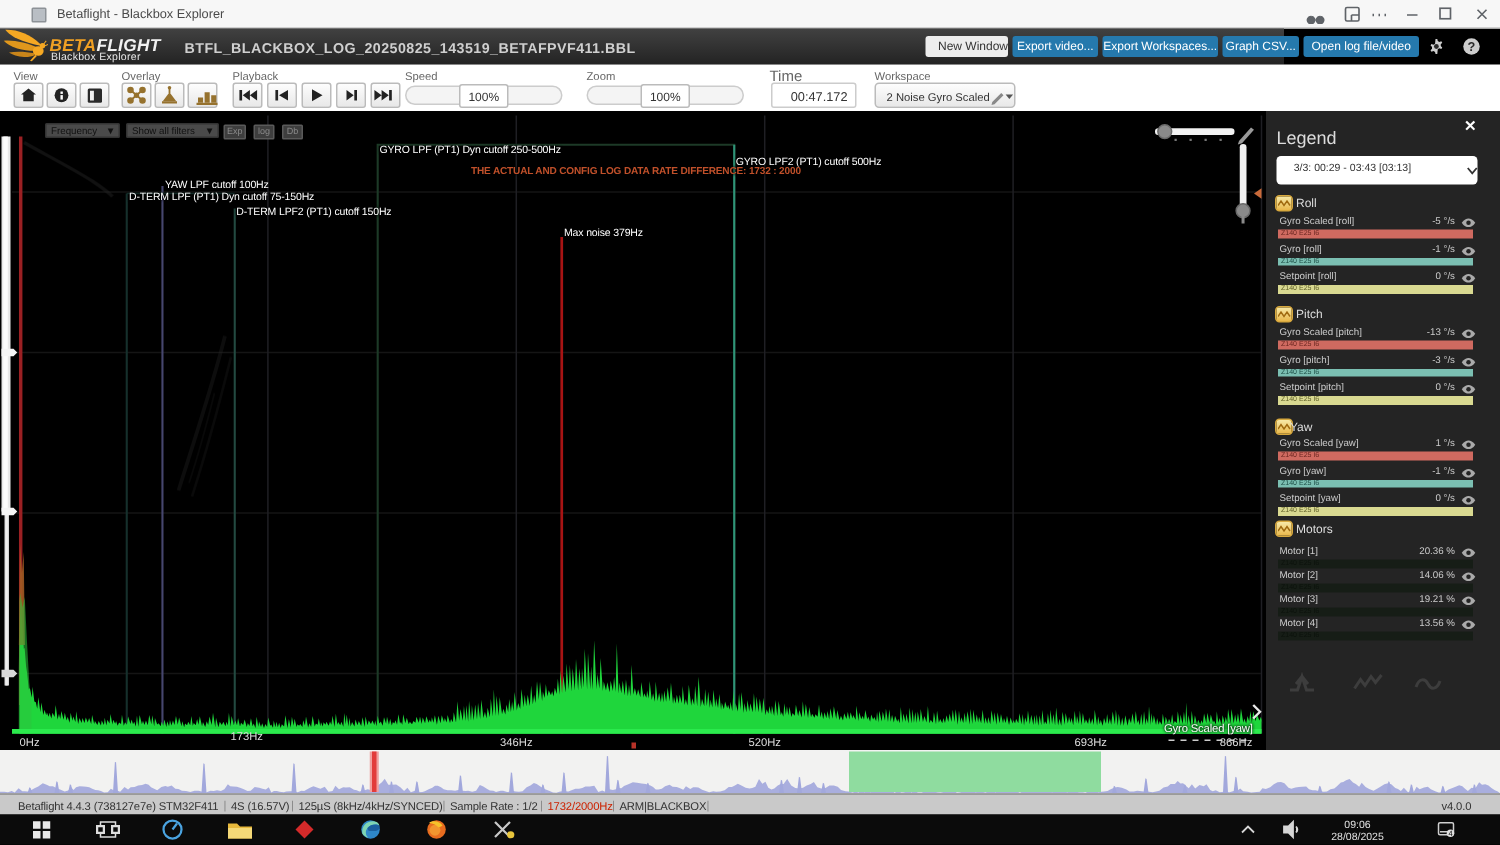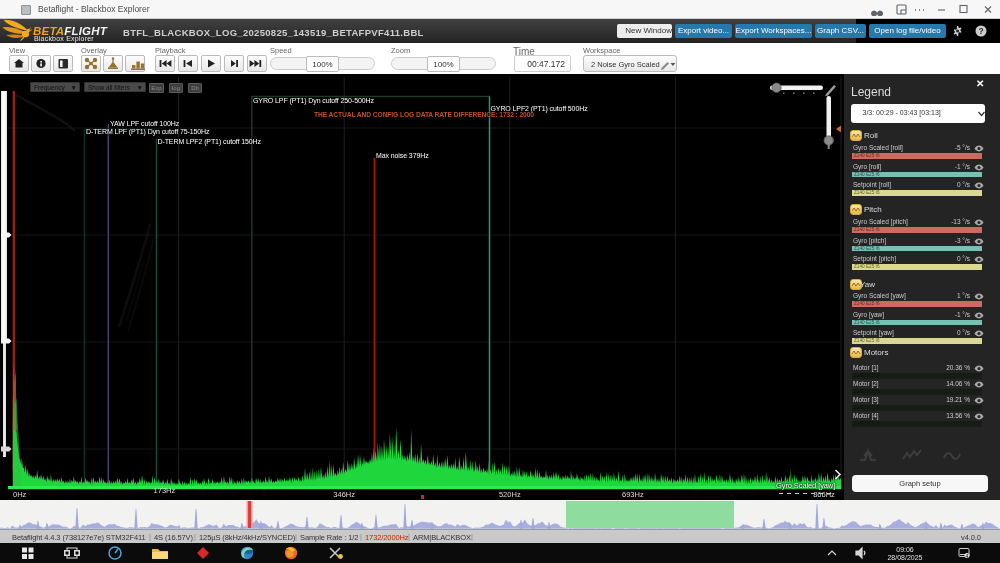--- a/index.html
+++ b/index.html
@@ -216,21 +216,21 @@
 <div class="abs" style="left:314px;top:36.5px;font-size:6.7px;color:#c0502a;font-weight:bold;letter-spacing:-0.1px;white-space:nowrap;text-shadow:0 0 2px #000,0 0 2px #000">THE ACTUAL AND CONFIG LOG DATA RATE DIFFERENCE: 1732 : 2000</div>
 <div class="abs" style="left:110px;top:46px;font-size:7px;color:#fff;font-weight:normal;letter-spacing:-0.1px;white-space:nowrap;text-shadow:0 0 2px #000,0 0 2px #000">YAW LPF cutoff 100Hz</div>
 <div class="abs" style="left:86px;top:54.30000000000001px;font-size:7px;color:#fff;font-weight:normal;letter-spacing:-0.1px;white-space:nowrap;text-shadow:0 0 2px #000,0 0 2px #000">D-TERM LPF (PT1) Dyn cutoff 75-150Hz</div>
 <div class="abs" style="left:157.5px;top:63.5px;font-size:7px;color:#fff;font-weight:normal;letter-spacing:-0.1px;white-space:nowrap;text-shadow:0 0 2px #000,0 0 2px #000">D-TERM LPF2 (PT1) cutoff 150Hz</div>
 <div class="abs" style="left:376px;top:77.5px;font-size:7px;color:#fff;font-weight:normal;letter-spacing:-0.1px;white-space:nowrap;text-shadow:0 0 2px #000,0 0 2px #000">Max noise 379Hz</div>
 <div class="abs" style="left:776px;top:407px;font-size:7.5px;color:#fff;font-weight:normal;letter-spacing:-0.1px;white-space:nowrap;text-shadow:0 0 2px #000,0 0 2px #000">Gyro Scaled [yaw]</div>
 <div class="abs" style="left:13px;top:416px;font-size:7.5px;color:#ddd;white-space:nowrap">0Hz</div>
 <div class="abs" style="left:153.6px;width:50px;text-align:left;top:412px;font-size:7.5px;color:#ddd;white-space:nowrap">173Hz</div>
 <div class="abs" style="left:319.2px;width:50px;text-align:center;top:416px;font-size:7.5px;color:#ddd;white-space:nowrap">346Hz</div>
 <div class="abs" style="left:484.8px;width:50px;text-align:center;top:416px;font-size:7.5px;color:#ddd;white-space:nowrap">520Hz</div>
-<div class="abs" style="left:622px;width:50px;text-align:left;top:416px;font-size:7.5px;color:#ddd;white-space:nowrap">693Hz</div>
+<div class="abs" style="left:688px;width:50px;text-align:right;top:416px;font-size:7.5px;color:#ddd;white-space:nowrap">693Hz</div>
 <div class="abs" style="left:810px;width:28px;text-align:center;top:416px;font-size:7.5px;color:#ddd;white-space:nowrap">866Hz</div>
 
 <div class="abs" style="left:30px;top:8px;width:50px;height:10px;background:#4a4a4a;border:1px solid #333;border-radius:1px;font-size:6.5px;color:#111;line-height:9px;padding-left:3px">Frequency<span style="float:right;margin-right:2px">▼</span></div>
 <div class="abs" style="left:84px;top:8px;width:62px;height:10px;background:#4a4a4a;border:1px solid #333;border-radius:1px;font-size:6.5px;color:#111;line-height:9px;padding-left:3px">Show all filters<span style="float:right;margin-right:2px">▼</span></div>
 <div class="abs" style="left:149px;top:8.5px;width:15px;height:10px;background:#3e3e3e;border:1px solid #5a5a5a;border-radius:1px;font-size:6px;color:#8a8a8a;text-align:center;line-height:9px">Exp</div>
 <div class="abs" style="left:169px;top:8.5px;width:14px;height:10px;background:#3e3e3e;border:1px solid #5a5a5a;border-radius:1px;font-size:6px;color:#8a8a8a;text-align:center;line-height:9px">log</div>
 <div class="abs" style="left:188px;top:8.5px;width:14px;height:10px;background:#3e3e3e;border:1px solid #5a5a5a;border-radius:1px;font-size:6px;color:#8a8a8a;text-align:center;line-height:9px">Db</div>
 
 </div>
 <div class="abs" style="left:844px;top:74px;width:156px;height:426px;background:#242424">
@@ -369,21 +369,20 @@
     <div class="abs" style="left:8px;top:347px;width:130px;height:5.5px;background:#161d16"></div>
     <div class="abs" style="left:10px;top:347px;font-size:6.5px;color:#0c120c;white-space:nowrap;transform:scale(0.72);transform-origin:left top">Z140 E25 I6</div>
 
 <svg class="abs" style="left:14px;top:372px" width="120" height="20" viewBox="0 0 120 20">
  <g stroke="#3d3d3d" stroke-width="2" fill="none">
   <path d="M2,14 h5 l3,-9 3,9 h5 M10,5 l-4,5 M10,5 l4,5"></path>
   <path d="M45,13 l4,-6 3,4 4,-6 3,4 4,-5"></path>
   <path d="M86,12 c2,-6 6,-6 8,-2 c2,4 6,4 8,-2"></path>
  </g>
 </svg>
-<div class="abs" style="left:8px;top:401px;width:136px;height:17px;background:#f7f7f7;border-radius:4px;font-size:7.5px;color:#333;text-align:center;line-height:17px">Graph setup</div>
 
 </div>
 
 <div class="abs" style="left:0;top:500px;width:1000px;height:29px;background:#f2f2f1">
  <svg class="abs" style="left:0;top:0" width="1000" height="29" viewBox="0 500 1000 29">
   <polygon points="0,528.8 0.0,527.8 2.9,527.8 5.3,528.2 7.8,527.3 9.8,528.4 12.4,525.5 14.9,527.5 16.5,527.5 18.4,527.7 20.6,526.8 23.0,525.5 25.5,524.3 28.5,522.2 31.1,523.1 33.1,524.2 35.3,524.2 38.2,525.7 40.1,526.3 43.1,527.7 45.5,527.0 47.3,524.7 49.0,526.7 50.7,524.9 53.1,524.2 55.7,524.4 57.5,524.5 59.5,524.8 61.5,525.9 63.6,526.7 65.4,526.8 67.3,527.3 69.4,528.4 71.8,528.1 73.9,525.8 76.3,527.1 78.1,527.0 80.1,527.9 83.0,524.6 85.4,526.3 87.1,524.8 89.7,524.6 92.1,523.6 94.7,523.4 97.1,522.5 99.1,523.1 100.7,524.8 102.4,525.7 104.8,526.8 107.6,524.7 110.2,524.0 111.9,524.5 114.4,523.7 116.9,525.8 119.0,526.0 121.3,527.1 124.0,527.4 126.9,528.0 129.7,527.2 132.4,527.2 134.9,527.9 137.3,528.4 140.3,527.1 142.5,527.3 144.7,526.9 147.3,527.4 149.6,526.1 151.9,522.8 153.5,524.2 155.4,524.3 157.9,524.5 160.0,525.2 162.2,526.0 165.0,527.4 167.1,527.1 169.8,524.7 172.8,525.2 175.0,525.9 177.2,526.4 179.2,524.9 180.9,528.3 182.6,527.4 184.6,527.3 186.4,527.8 189.2,528.1 190.8,527.6 193.3,527.5 196.3,527.5 198.5,528.2 200.8,527.2 202.8,527.3 205.1,526.0 207.3,524.9 209.0,524.2 210.8,524.9 213.6,525.9 216.5,524.5 219.0,527.9 221.7,527.4 223.6,523.8 226.0,526.2 228.8,524.9 230.6,525.0 233.2,524.9 236.0,526.5 237.8,526.8 239.6,527.7 242.2,527.1 245.1,526.2 247.1,526.7 249.7,525.1 252.5,523.1 254.6,521.5 256.5,519.2 258.9,523.2 261.2,523.2 264.1,523.0 266.9,524.8 269.4,527.3 271.6,525.2 273.9,528.2 276.6,527.1 278.7,528.2 281.6,528.0 283.2,527.5 285.8,526.2 288.2,525.1 290.0,523.8 291.9,523.8 294.0,524.8 295.8,526.1 298.3,526.8 300.8,526.9 303.4,527.2 305.4,526.6 308.4,527.2 310.4,527.4 312.1,527.2 314.8,527.9 317.4,527.1 319.9,523.3 322.2,524.4 324.8,526.0 326.6,527.0 328.9,527.1 330.7,528.0 333.7,527.1 335.4,527.1 338.1,528.0 340.4,527.8 342.0,527.4 343.9,527.7 346.0,527.9 348.4,527.5 351.1,524.9 353.6,523.7 355.9,522.0 357.8,522.6 360.5,524.5 363.4,526.1 366.0,527.1 368.7,528.3 370.9,528.5 373.4,527.6 376.3,527.5 378.9,527.6 381.0,526.9 383.6,525.8 386.0,525.8 388.2,525.4 390.3,524.4 393.2,524.3 396.2,523.9 398.9,528.0 401.5,527.0 403.8,528.0 406.3,526.1 408.6,526.7 410.6,526.1 412.6,525.4 414.2,525.5 416.0,524.0 418.9,522.8 421.9,521.5 424.7,521.9 427.7,522.4 430.6,522.6 433.6,523.7 435.4,524.7 437.2,526.3 439.0,526.3 441.2,525.9 443.4,524.2 446.4,523.1 448.4,524.5 451.1,524.6 453.0,525.4 455.5,526.5 457.3,524.1 460.2,526.0 462.1,524.9 463.9,524.8 465.6,525.0 468.1,526.5 470.0,527.2 472.8,528.2 475.5,527.5 477.4,527.8 480.1,527.6 483.1,526.8 485.8,524.6 487.9,524.7 489.6,523.9 491.9,522.5 494.6,523.9 497.1,525.2 499.7,525.7 501.5,525.4 503.6,524.5 506.0,519.4 508.2,522.5 510.3,521.2 512.2,525.2 514.3,526.4 516.2,525.7 518.5,523.7 520.4,522.6 522.4,522.7 524.8,519.4 527.5,523.6 530.2,525.4 532.8,525.6 535.3,525.2 537.8,523.6 540.5,522.7 542.6,521.4 544.9,524.8 547.5,525.7 550.3,525.4 553.0,523.7 555.9,523.6 558.5,524.5 560.7,526.7 563.7,527.5 565.6,527.7 568.6,528.4 570.3,527.5 572.2,528.4 574.6,527.1 576.3,528.2 578.3,527.4 580.2,528.2 582.0,527.4 584.4,527.3 586.4,527.2 588.4,525.7 590.3,525.8 592.5,527.7 594.5,527.0 596.4,528.5 598.5,527.3 601.0,528.3 603.0,528.1 605.3,526.0 607.7,528.3 609.3,527.3 612.0,528.4 614.6,528.4 616.9,527.1 619.7,528.0 621.9,527.1 624.6,528.2 627.0,528.3 629.0,528.0 631.0,527.8 633.1,527.5 635.3,525.1 637.8,528.5 640.4,528.1 642.6,525.9 644.5,527.6 646.7,527.7 648.7,527.9 650.7,528.2 652.8,527.1 655.4,528.0 657.1,528.3 659.6,527.4 661.8,527.2 663.5,528.2 665.3,527.9 668.2,527.9 670.7,527.3 672.8,528.0 674.5,527.9 677.4,527.3 679.9,528.5 682.0,527.5 684.1,527.7 686.9,527.6 689.5,527.1 691.6,527.7 694.2,527.0 696.8,527.2 699.7,527.6 701.5,528.1 704.0,526.3 706.3,527.0 709.2,527.7 711.5,528.1 714.5,527.3 716.3,527.3 719.2,528.1 721.9,528.2 723.6,528.5 726.6,527.1 728.6,527.5 730.8,527.6 732.4,528.2 734.2,527.9 736.0,527.6 738.4,527.4 740.1,526.3 743.0,525.0 745.2,524.6 747.9,525.2 750.9,526.4 753.0,527.6 755.9,527.7 758.1,527.1 759.8,527.4 762.4,527.6 764.4,527.6 766.2,527.8 768.4,528.2 770.7,527.7 772.9,527.2 775.7,525.0 778.5,524.3 780.4,522.7 783.3,522.6 785.1,520.7 787.0,522.4 788.7,522.1 790.9,524.1 792.5,525.5 794.6,522.9 796.8,525.7 799.7,523.3 802.5,524.2 804.3,522.9 806.8,526.7 808.5,527.5 810.5,526.8 813.1,528.2 816.0,527.8 818.0,528.0 819.8,528.2 822.4,527.3 824.9,527.2 826.8,525.7 828.8,527.5 831.8,527.8 834.1,528.4 836.1,528.1 837.8,528.0 839.8,527.8 841.6,525.5 843.9,526.0 846.8,524.8 849.2,522.9 851.7,521.5 854.0,521.3 856.3,522.2 859.0,525.1 860.9,525.9 863.6,525.0 865.9,524.6 868.2,524.5 870.8,524.4 872.7,526.1 875.0,526.8 876.9,526.9 879.8,527.5 882.5,527.8 884.6,527.7 887.0,526.2 889.5,525.6 891.3,524.1 893.9,521.6 895.5,521.4 897.4,520.1 899.7,519.3 902.0,521.6 903.9,522.6 906.1,524.5 907.8,521.9 910.4,524.7 912.8,526.0 915.7,527.2 918.6,525.5 920.8,524.1 922.9,522.9 925.3,522.2 927.5,522.9 930.2,525.4 932.0,526.0 933.9,527.3 935.9,525.1 938.7,528.1 940.4,527.4 942.4,528.1 944.4,524.5 946.4,526.1 949.3,525.0 951.9,524.5 953.9,526.2 956.8,527.5 959.1,528.3 961.0,528.3 963.5,527.9 965.7,526.4 968.3,525.4 970.8,524.4 972.8,523.5 974.9,524.1 976.9,526.0 978.6,527.3 981.0,525.2 983.5,525.6 986.1,521.5 988.0,523.1 990.2,522.9 992.3,523.7 994.3,525.3 996.6,526.8 998.5,527.7 1000,528.8" fill="#a9aede"></polygon>
   <path d="M18.3,528.8 L19.6,524.8 L20.4,525.3 L21.7,528.8 Z M36.3,528.8 L37.6,520.8 L38.4,521.3 L39.7,528.8 Z M45.3,528.8 L46.6,522.8 L47.4,523.3 L48.7,528.8 Z M75.3,528.8 L76.6,507.79999999999995 L77.4,508.29999999999995 L78.7,528.8 Z M134.3,528.8 L135.6,508.79999999999995 L136.4,509.29999999999995 L137.7,528.8 Z M194.3,528.8 L195.6,508.79999999999995 L196.4,509.29999999999995 L197.7,528.8 Z M240.3,528.8 L241.6,522.8 L242.4,523.3 L243.7,528.8 Z M259.3,528.8 L260.6,520.8 L261.4,521.3 L262.7,528.8 Z M276.3,528.8 L277.6,520.8 L278.4,521.3 L279.7,528.8 Z M305.3,528.8 L306.6,516.8 L307.4,517.3 L308.7,528.8 Z M339.3,528.8 L340.6,514.8 L341.4,515.3 L342.7,528.8 Z M360.3,528.8 L361.6,522.8 L362.4,523.3 L363.7,528.8 Z M374.3,528.8 L375.6,514.8 L376.4,515.3 L377.7,528.8 Z M403.3,528.8 L404.6,503.79999999999995 L405.4,504.29999999999995 L406.7,528.8 Z M410.3,528.8 L411.6,519.8 L412.4,520.3 L413.7,528.8 Z M430.3,528.8 L431.6,521.8 L432.4,522.3 L433.7,528.8 Z M519.3,528.8 L520.6,519.8 L521.4,520.3 L522.7,528.8 Z M531.3,528.8 L532.6,517.8 L533.4,518.3 L534.7,528.8 Z M547.3,528.8 L548.6,521.8 L549.4,522.3 L550.7,528.8 Z M741.3,528.8 L742.6,523.8 L743.4,524.3 L744.7,528.8 Z M762.3,528.8 L763.6,518.8 L764.4,519.3 L765.7,528.8 Z M788.3,528.8 L789.6,522.8 L790.4,523.3 L791.7,528.8 Z M815.3,528.8 L816.6,503.79999999999995 L817.4,504.29999999999995 L818.7,528.8 Z M822.3,528.8 L823.6,517.8 L824.4,518.3 L825.7,528.8 Z M878.3,528.8 L879.6,523.8 L880.4,524.3 L881.7,528.8 Z M924.3,528.8 L925.6,520.8 L926.4,521.3 L927.7,528.8 Z M939.3,528.8 L940.6,522.8 L941.4,523.3 L942.7,528.8 Z M960.3,528.8 L961.6,523.8 L962.4,524.3 L963.7,528.8 Z M981.3,528.8 L982.6,522.8 L983.4,523.3 L984.7,528.8 Z" fill="#a2a8dc"></path>
   <rect x="566" y="501" width="168" height="27" fill="#8fdc9f"></rect>
   <rect x="246.5" y="501" width="6" height="27" fill="#f0a0a0"></rect>
   <rect x="248" y="501" width="3" height="27" fill="#e23b3b"></rect>

